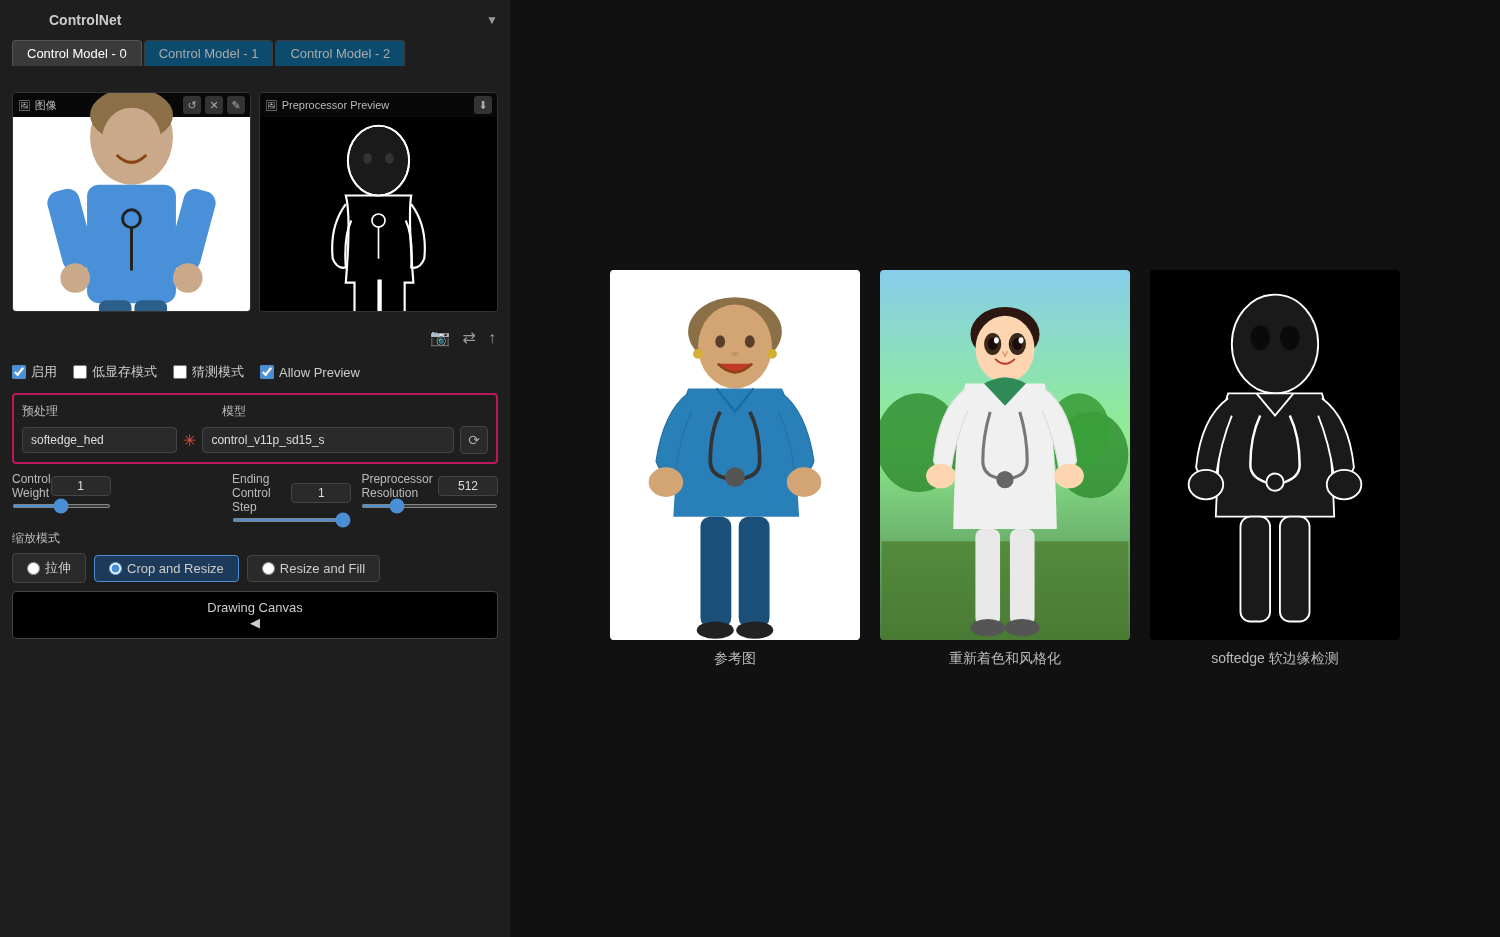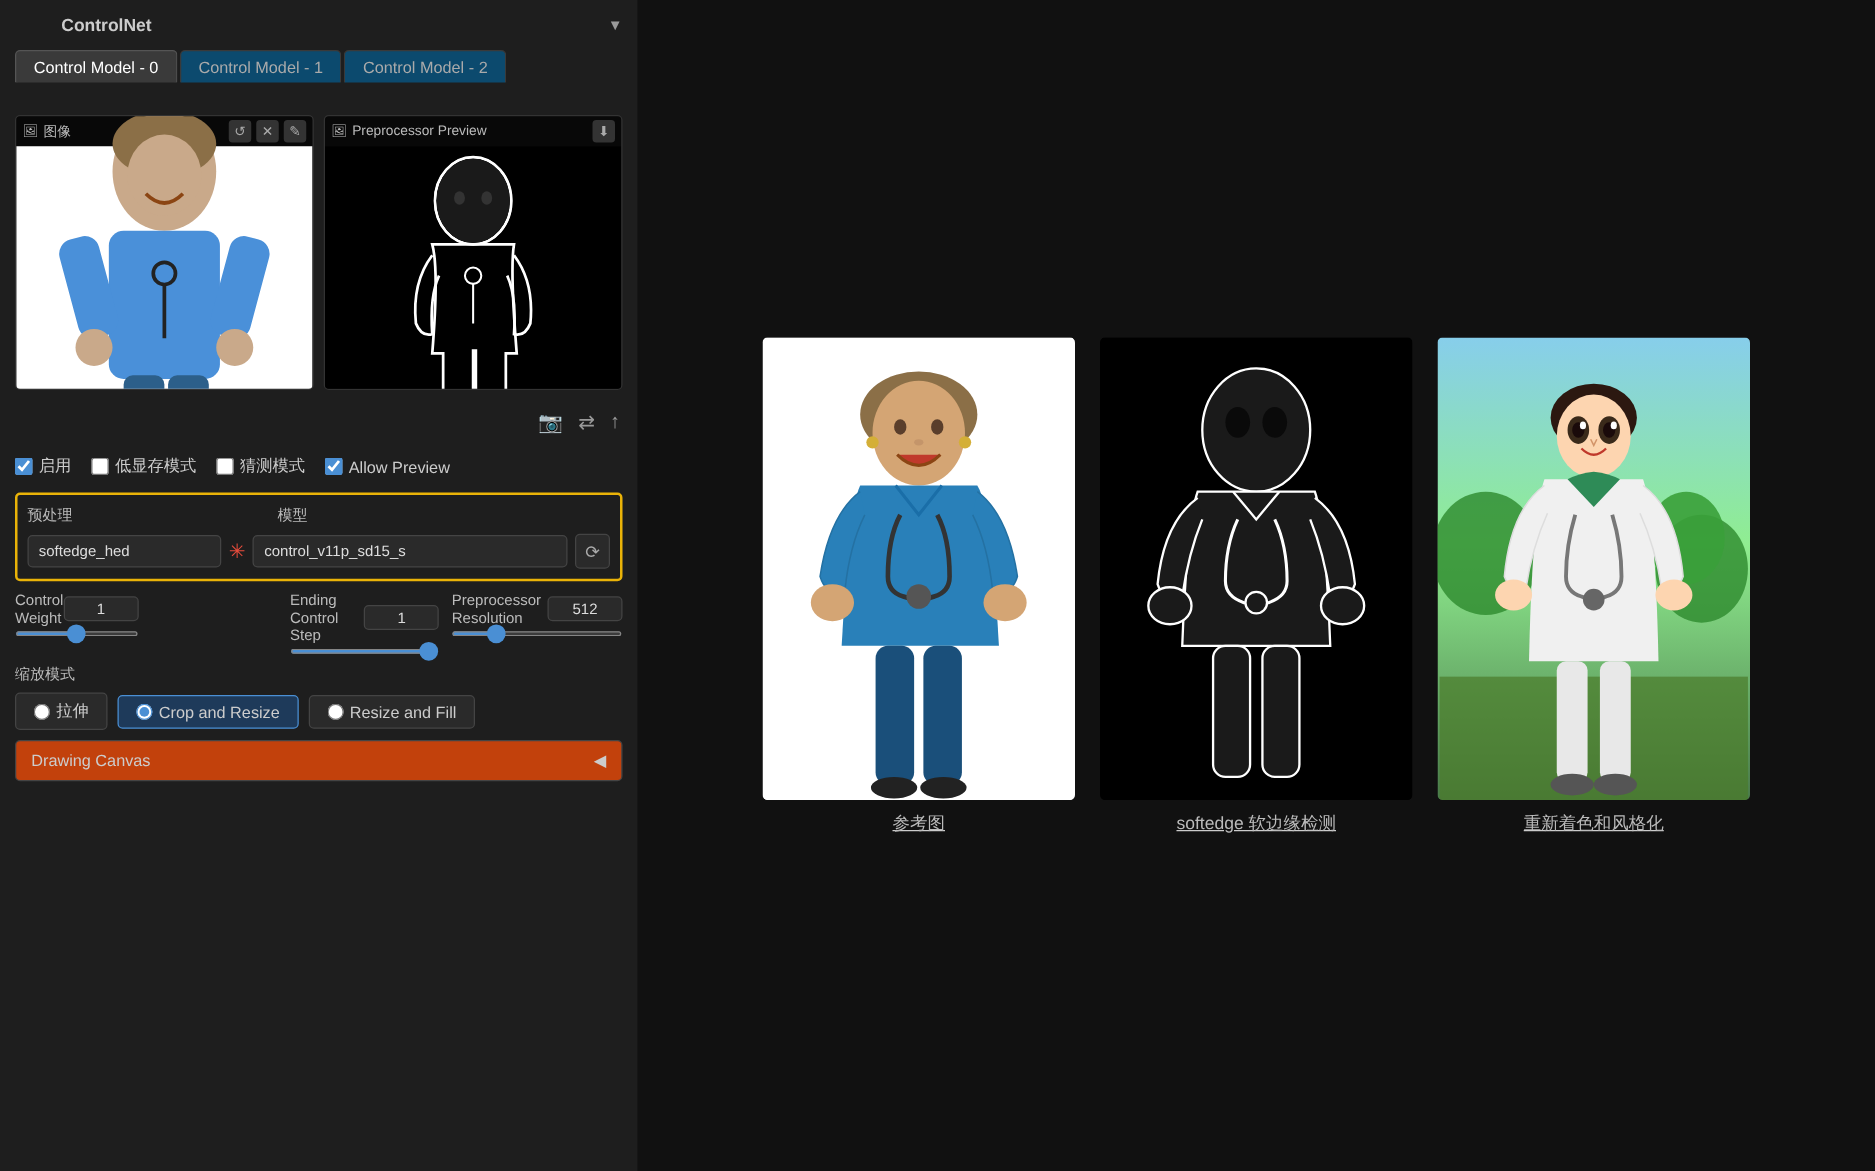--- a/index.html
+++ b/index.html
@@ -153,21 +153,21 @@
     }
 
     .checkbox-item input[type="checkbox"] {
       accent-color: #4a8fd4;
       width: 14px;
       height: 14px;
     }
 
     
     .preproc-model-section {
-      border: 2px solid #eab308;
+      border: 2px solid #be185d;
       border-radius: 4px;
       padding: 8px;
       display: flex;
       flex-direction: column;
       gap: 6px;
     }
 
     .pm-labels {
       display: flex;
       gap: 0;
@@ -311,28 +311,29 @@
       border-color: #4a8fd4;
       background: #1e3a5a;
     }
 
     .radio-item input[type="radio"] {
       accent-color: #4a8fd4;
     }
 
     
     .drawing-canvas {
-      background: #c2410c;
+      background: #000000;
       border: 1px solid #444;
       border-radius: 4px;
       padding: 8px 12px;
       display: flex;
       align-items: center;
       justify-content: space-between;
       cursor: pointer;
+      flex-direction: column;
     }
 
     
     .right-panel {
       flex: 1;
       background: #111;
       display: flex;
       align-items: center;
       justify-content: center;
       padding: 20px;
@@ -342,21 +343,20 @@
       display: flex;
       gap: 20px;
       align-items: flex-start;
     }
 
     .gallery-item {
       display: flex;
       flex-direction: column;
       align-items: center;
       gap: 10px;
-      text-decoration: underline;
     }
 
     .gallery-img {
       width: 250px;
       height: 370px;
       border-radius: 4px;
       overflow: hidden;
       background: #000;
     }
 
@@ -614,20 +614,71 @@
             <ellipse cx="84" cy="292" rx="15" ry="7" fill="#222"></ellipse>
             <ellipse cx="116" cy="292" rx="15" ry="7" fill="#222"></ellipse>
           </svg>
         </div>
       </div>
       <span class="gallery-caption">参考图</span>
     </div>
 
     <div class="gallery-item">
       <div class="gallery-img">
+        <div style="background: linear-gradient(to bottom, #87ceeb 0%, #90ee90 45%, #4a7a4a 100%); width:100%; height:100%;">
+          <svg viewBox="0 0 200 300" xmlns="http://www.w3.org/2000/svg" width="100%" height="100%">
+
+            <ellipse cx="30" cy="140" rx="35" ry="40" fill="#2d8a2d" opacity="0.8"></ellipse>
+            <ellipse cx="170" cy="150" rx="30" ry="35" fill="#2d8a2d" opacity="0.8"></ellipse>
+            <ellipse cx="160" cy="130" rx="25" ry="30" fill="#3aa03a" opacity="0.9"></ellipse>
+
+            <rect x="0" y="220" width="200" height="80" fill="#4a7a2a" opacity="0.7"></rect>
+
+            <ellipse cx="100" cy="52" rx="28" ry="22" fill="#2c1810"></ellipse>
+
+            <ellipse cx="100" cy="64" rx="24" ry="27" fill="#fdd5b0"></ellipse>
+
+            <ellipse cx="90" cy="60" rx="7" ry="9" fill="#3a2a1a"></ellipse>
+            <ellipse cx="110" cy="60" rx="7" ry="9" fill="#3a2a1a"></ellipse>
+            <ellipse cx="90" cy="60" rx="4" ry="5" fill="#1a0a0a"></ellipse>
+            <ellipse cx="110" cy="60" rx="4" ry="5" fill="#1a0a0a"></ellipse>
+
+            <ellipse cx="93" cy="57" rx="2" ry="2.5" fill="white"></ellipse>
+            <ellipse cx="113" cy="57" rx="2" ry="2.5" fill="white"></ellipse>
+
+            <path d="M92 72 Q100 80 108 72" stroke="#c0392b" stroke-width="1.5" fill="none"></path>
+
+            <path d="M98 66 L100 70 L102 66" fill="none" stroke="#d4956a" stroke-width="1"></path>
+
+            <path d="M68 92 Q60 115 58 210 L142 210 Q140 115 132 92 Z" fill="#f0f0f0"></path>
+
+            <path d="M83 92 L100 110 L117 92 Q110 88 100 87 Q90 88 83 92 Z" fill="#2e8b57"></path>
+
+            <path d="M68 96 Q46 112 42 155 Q46 166 56 163 Q60 136 70 114" fill="#f0f0f0" stroke="#ddd" stroke-width="1"></path>
+            <path d="M132 96 Q154 112 158 155 Q154 166 144 163 Q140 136 130 114" fill="#f0f0f0" stroke="#ddd" stroke-width="1"></path>
+
+            <ellipse cx="48" cy="167" rx="12" ry="10" fill="#fdd5b0"></ellipse>
+            <ellipse cx="152" cy="167" rx="12" ry="10" fill="#fdd5b0"></ellipse>
+
+            <path d="M88 115 Q82 135 82 155 Q82 165 92 168 Q100 172 108 168 Q118 165 118 155 Q118 135 112 115" fill="none" stroke="#777" stroke-width="2.5"></path>
+            <circle cx="100" cy="170" r="7" fill="#666"></circle>
+
+            <rect x="76" y="210" width="20" height="78" rx="6" fill="#e8e8e8"></rect>
+            <rect x="104" y="210" width="20" height="78" rx="6" fill="#e8e8e8"></rect>
+
+            <ellipse cx="86" cy="290" rx="14" ry="7" fill="#555"></ellipse>
+            <ellipse cx="114" cy="290" rx="14" ry="7" fill="#555"></ellipse>
+          </svg>
+        </div>
+      </div>
+      <span class="gallery-caption">重新着色和风格化</span>
+    </div>
+
+    <div class="gallery-item">
+      <div class="gallery-img">
         <div style="background:#000; width:100%; height:100%; display:flex; align-items:center; justify-content:center;">
           <svg viewBox="0 0 200 300" xmlns="http://www.w3.org/2000/svg" width="100%" height="100%">
             <rect width="200" height="300" fill="#000"></rect>
 
             <ellipse cx="100" cy="60" rx="35" ry="40" fill="#1a1a1a" stroke="white" stroke-width="1.5"></ellipse>
 
             <ellipse cx="88" cy="55" rx="8" ry="10" fill="#0a0a0a"></ellipse>
             <ellipse cx="112" cy="55" rx="8" ry="10" fill="#0a0a0a"></ellipse>
 
             <path d="M62 100 Q55 120 52 200 L148 200 Q145 120 138 100 Z" fill="#1a1a1a" stroke="white" stroke-width="1.5"></path>
@@ -646,65 +697,14 @@
             <circle cx="100" cy="172" r="7" fill="#1a1a1a" stroke="white" stroke-width="1.5"></circle>
 
             <rect x="72" y="200" width="24" height="85" rx="8" fill="#1a1a1a" stroke="white" stroke-width="1.5"></rect>
             <rect x="104" y="200" width="24" height="85" rx="8" fill="#1a1a1a" stroke="white" stroke-width="1.5"></rect>
           </svg>
         </div>
       </div>
       <span class="gallery-caption">softedge 软边缘检测</span>
     </div>
 
-    <div class="gallery-item">
-      <div class="gallery-img">
-        <div style="background: linear-gradient(to bottom, #87ceeb 0%, #90ee90 45%, #4a7a4a 100%); width:100%; height:100%;">
-          <svg viewBox="0 0 200 300" xmlns="http://www.w3.org/2000/svg" width="100%" height="100%">
-
-            <ellipse cx="30" cy="140" rx="35" ry="40" fill="#2d8a2d" opacity="0.8"></ellipse>
-            <ellipse cx="170" cy="150" rx="30" ry="35" fill="#2d8a2d" opacity="0.8"></ellipse>
-            <ellipse cx="160" cy="130" rx="25" ry="30" fill="#3aa03a" opacity="0.9"></ellipse>
-
-            <rect x="0" y="220" width="200" height="80" fill="#4a7a2a" opacity="0.7"></rect>
-
-            <ellipse cx="100" cy="52" rx="28" ry="22" fill="#2c1810"></ellipse>
-
-            <ellipse cx="100" cy="64" rx="24" ry="27" fill="#fdd5b0"></ellipse>
-
-            <ellipse cx="90" cy="60" rx="7" ry="9" fill="#3a2a1a"></ellipse>
-            <ellipse cx="110" cy="60" rx="7" ry="9" fill="#3a2a1a"></ellipse>
-            <ellipse cx="90" cy="60" rx="4" ry="5" fill="#1a0a0a"></ellipse>
-            <ellipse cx="110" cy="60" rx="4" ry="5" fill="#1a0a0a"></ellipse>
-
-            <ellipse cx="93" cy="57" rx="2" ry="2.5" fill="white"></ellipse>
-            <ellipse cx="113" cy="57" rx="2" ry="2.5" fill="white"></ellipse>
-
-            <path d="M92 72 Q100 80 108 72" stroke="#c0392b" stroke-width="1.5" fill="none"></path>
-
-            <path d="M98 66 L100 70 L102 66" fill="none" stroke="#d4956a" stroke-width="1"></path>
-
-            <path d="M68 92 Q60 115 58 210 L142 210 Q140 115 132 92 Z" fill="#f0f0f0"></path>
-
-            <path d="M83 92 L100 110 L117 92 Q110 88 100 87 Q90 88 83 92 Z" fill="#2e8b57"></path>
-
-            <path d="M68 96 Q46 112 42 155 Q46 166 56 163 Q60 136 70 114" fill="#f0f0f0" stroke="#ddd" stroke-width="1"></path>
-            <path d="M132 96 Q154 112 158 155 Q154 166 144 163 Q140 136 130 114" fill="#f0f0f0" stroke="#ddd" stroke-width="1"></path>
-
-            <ellipse cx="48" cy="167" rx="12" ry="10" fill="#fdd5b0"></ellipse>
-            <ellipse cx="152" cy="167" rx="12" ry="10" fill="#fdd5b0"></ellipse>
-
-            <path d="M88 115 Q82 135 82 155 Q82 165 92 168 Q100 172 108 168 Q118 165 118 155 Q118 135 112 115" fill="none" stroke="#777" stroke-width="2.5"></path>
-            <circle cx="100" cy="170" r="7" fill="#666"></circle>
-
-            <rect x="76" y="210" width="20" height="78" rx="6" fill="#e8e8e8"></rect>
-            <rect x="104" y="210" width="20" height="78" rx="6" fill="#e8e8e8"></rect>
-
-            <ellipse cx="86" cy="290" rx="14" ry="7" fill="#555"></ellipse>
-            <ellipse cx="114" cy="290" rx="14" ry="7" fill="#555"></ellipse>
-          </svg>
-        </div>
-      </div>
-      <span class="gallery-caption">重新着色和风格化</span>
-    </div>
-
   </div>
 </div>
 
 </body></html>

